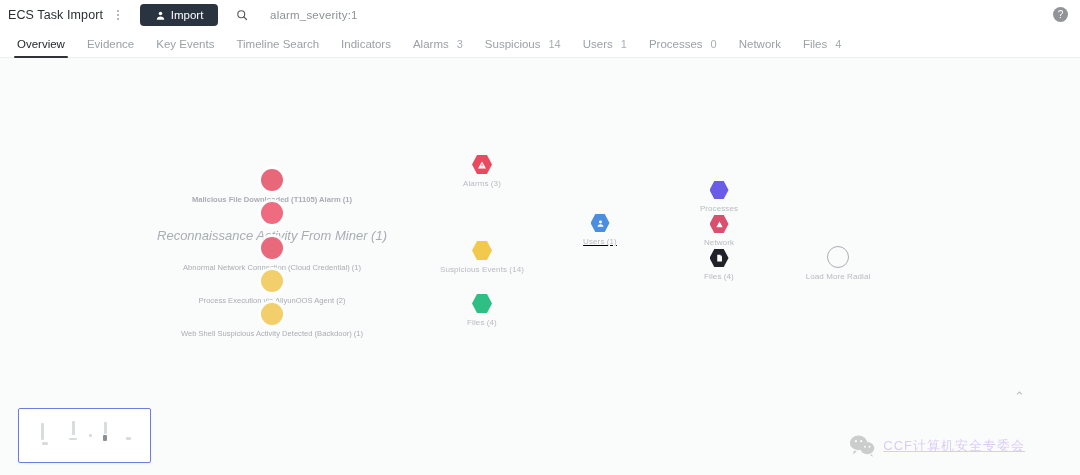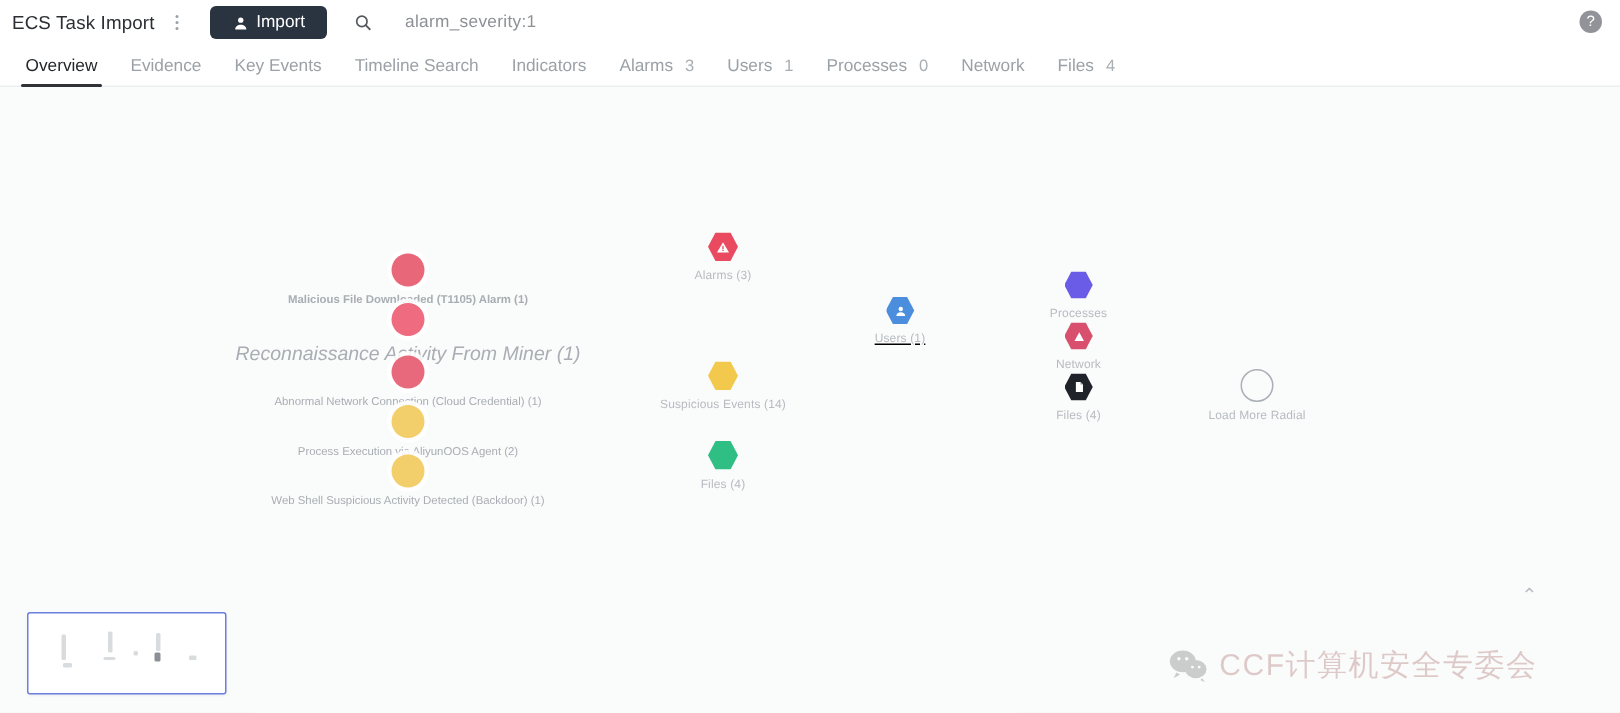--- a/index.html
+++ b/index.html
@@ -151,23 +151,23 @@
   }
 
   
   .watermark {
     position: absolute; right: 55px; bottom: 18px;
     display: flex; align-items: center; gap: 8px;
     opacity: .22;
     pointer-events: none;
   }
   .watermark .wm-text {
-    font-size: 20px; color: #7f1d1d;
+    font-size: 13px; color: #6d28d9;
     font-family: "Liberation Sans", sans-serif;
-    letter-spacing: 1px; white-space: nowrap;
+    letter-spacing: 1px; white-space: nowrap; text-decoration: underline;
   }
   .wechat-logo {
     width: 26px; height: 23px;
   }
 </style>
 </head>
 <body>
 
 <div class="app">
 
@@ -215,20 +215,24 @@
       </div>
       <div class="tab">
         <span>Timeline Search</span>
       </div>
       <div class="tab">
         <span>Indicators</span>
       </div>
       <div class="tab">
         <span>Alarms</span>
         <span class="count">3</span>
+      </div>
+      <div class="tab">
+        <span>Suspicious</span>
+        <span class="count">14</span>
       </div>
       <div class="tab">
         <span>Users</span>
         <span class="count">1</span>
       </div>
       <div class="tab">
         <span>Processes</span>
         <span class="count">0</span>
       </div>
       <div class="tab">
@@ -278,21 +282,21 @@
         <div class="node" style="left: 422px; top: 182px; width: 120px;">
           <div class="glow" style="width: 26px; height: 26px; background: rgb(242, 201, 76); left: 47px; top: -2px;"></div>
           <div class="shape hex" style="width: 20px; height: 21px; background: rgb(242, 201, 76);"></div>
           <div class="label">Suspicious Events (14)</div>
         </div>
         <div class="node" style="left: 422px; top: 235px; width: 120px;">
           <div class="glow" style="width: 26px; height: 26px; background: rgb(47, 190, 132); left: 47px; top: -2px;"></div>
           <div class="shape hex" style="width: 20px; height: 21px; background: rgb(47, 190, 132);"></div>
           <div class="label">Files (4)</div>
         </div>
-        <div class="node" style="left: 550px; top: 139px; width: 100px; text-decoration: underline;">
+        <div class="node" style="left: 550px; top: 155px; width: 100px; text-decoration: underline;">
           <div class="glow" style="width: 24px; height: 24px; background: rgb(76, 142, 222); left: 38px; top: -1px;"></div>
           <div class="shape hex" style="width: 19px; height: 20px; background: rgb(76, 142, 222);">
             <svg width="9" height="9" viewBox="0 0 16 16">
               <circle cx="8" cy="5.4" r="2.6" fill="#ffffff"></circle>
               <path d="M2.8 13.6c0-2.9 2.3-4.4 5.2-4.4s5.2 1.5 5.2 4.4z" fill="#ffffff"></path>
             </svg>
           </div>
           <div class="label">Users (1)</div>
         </div>
         <div class="node" style="left: 669px; top: 122px; width: 100px;">

